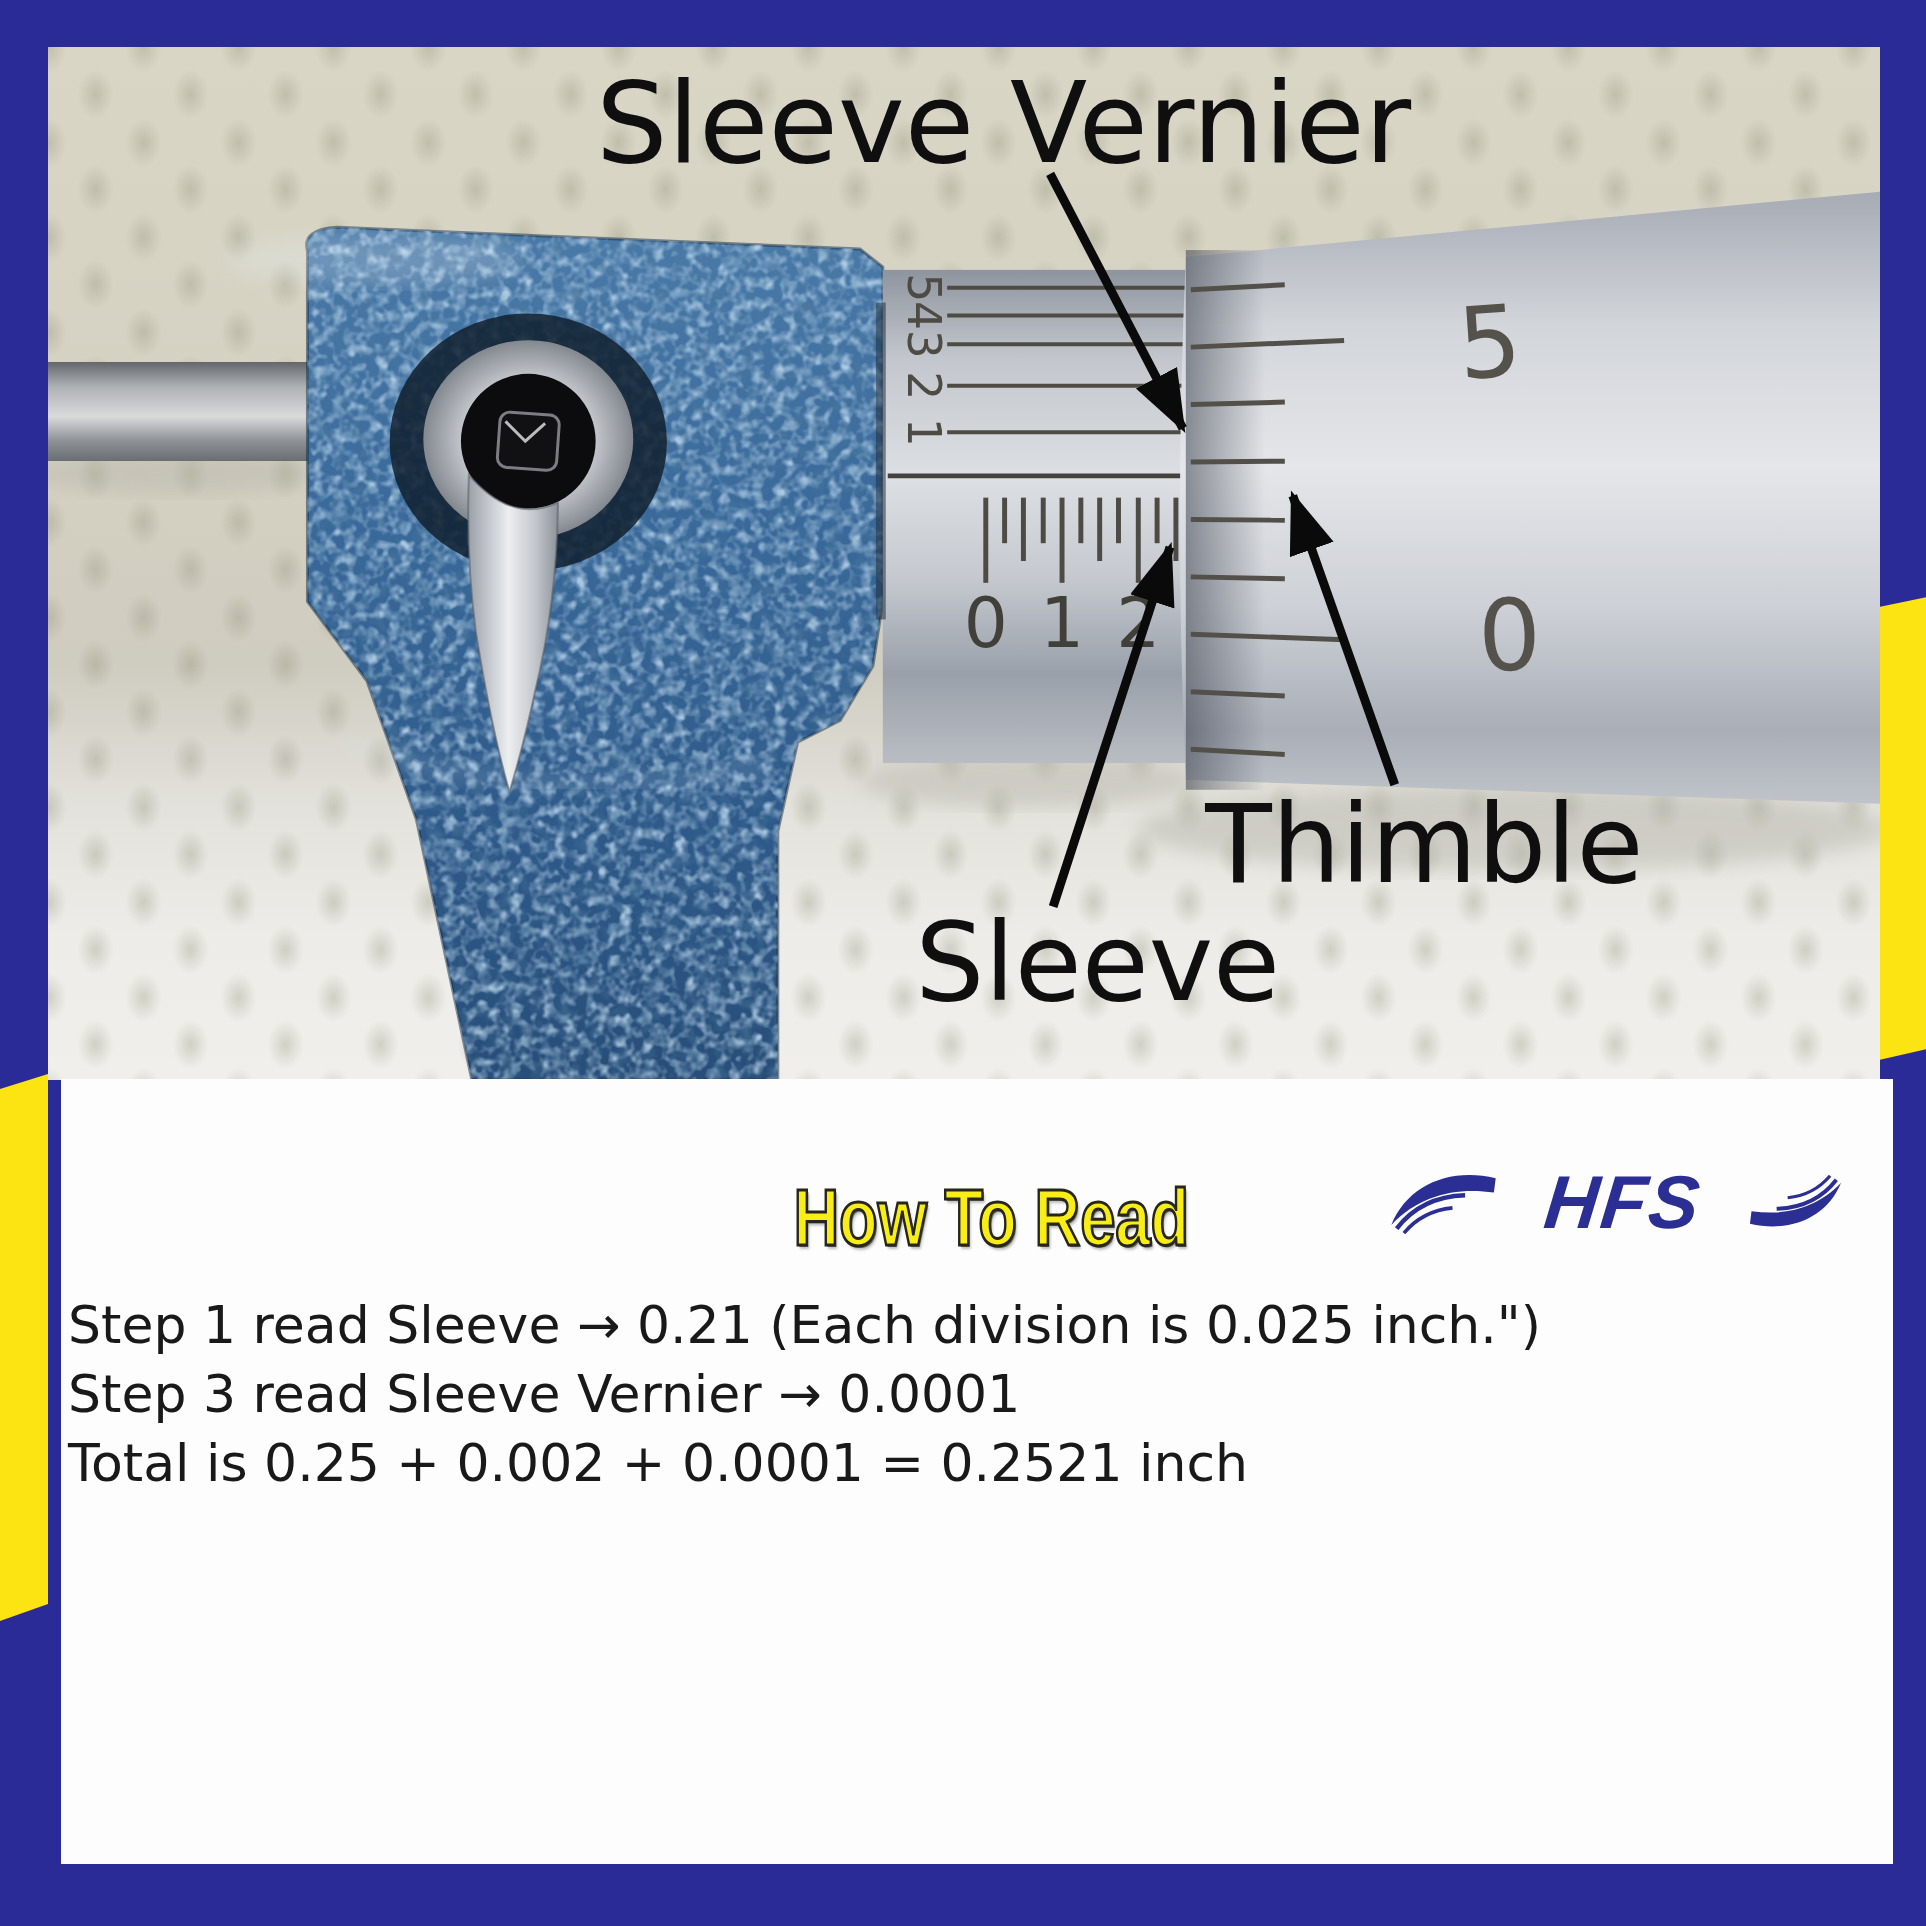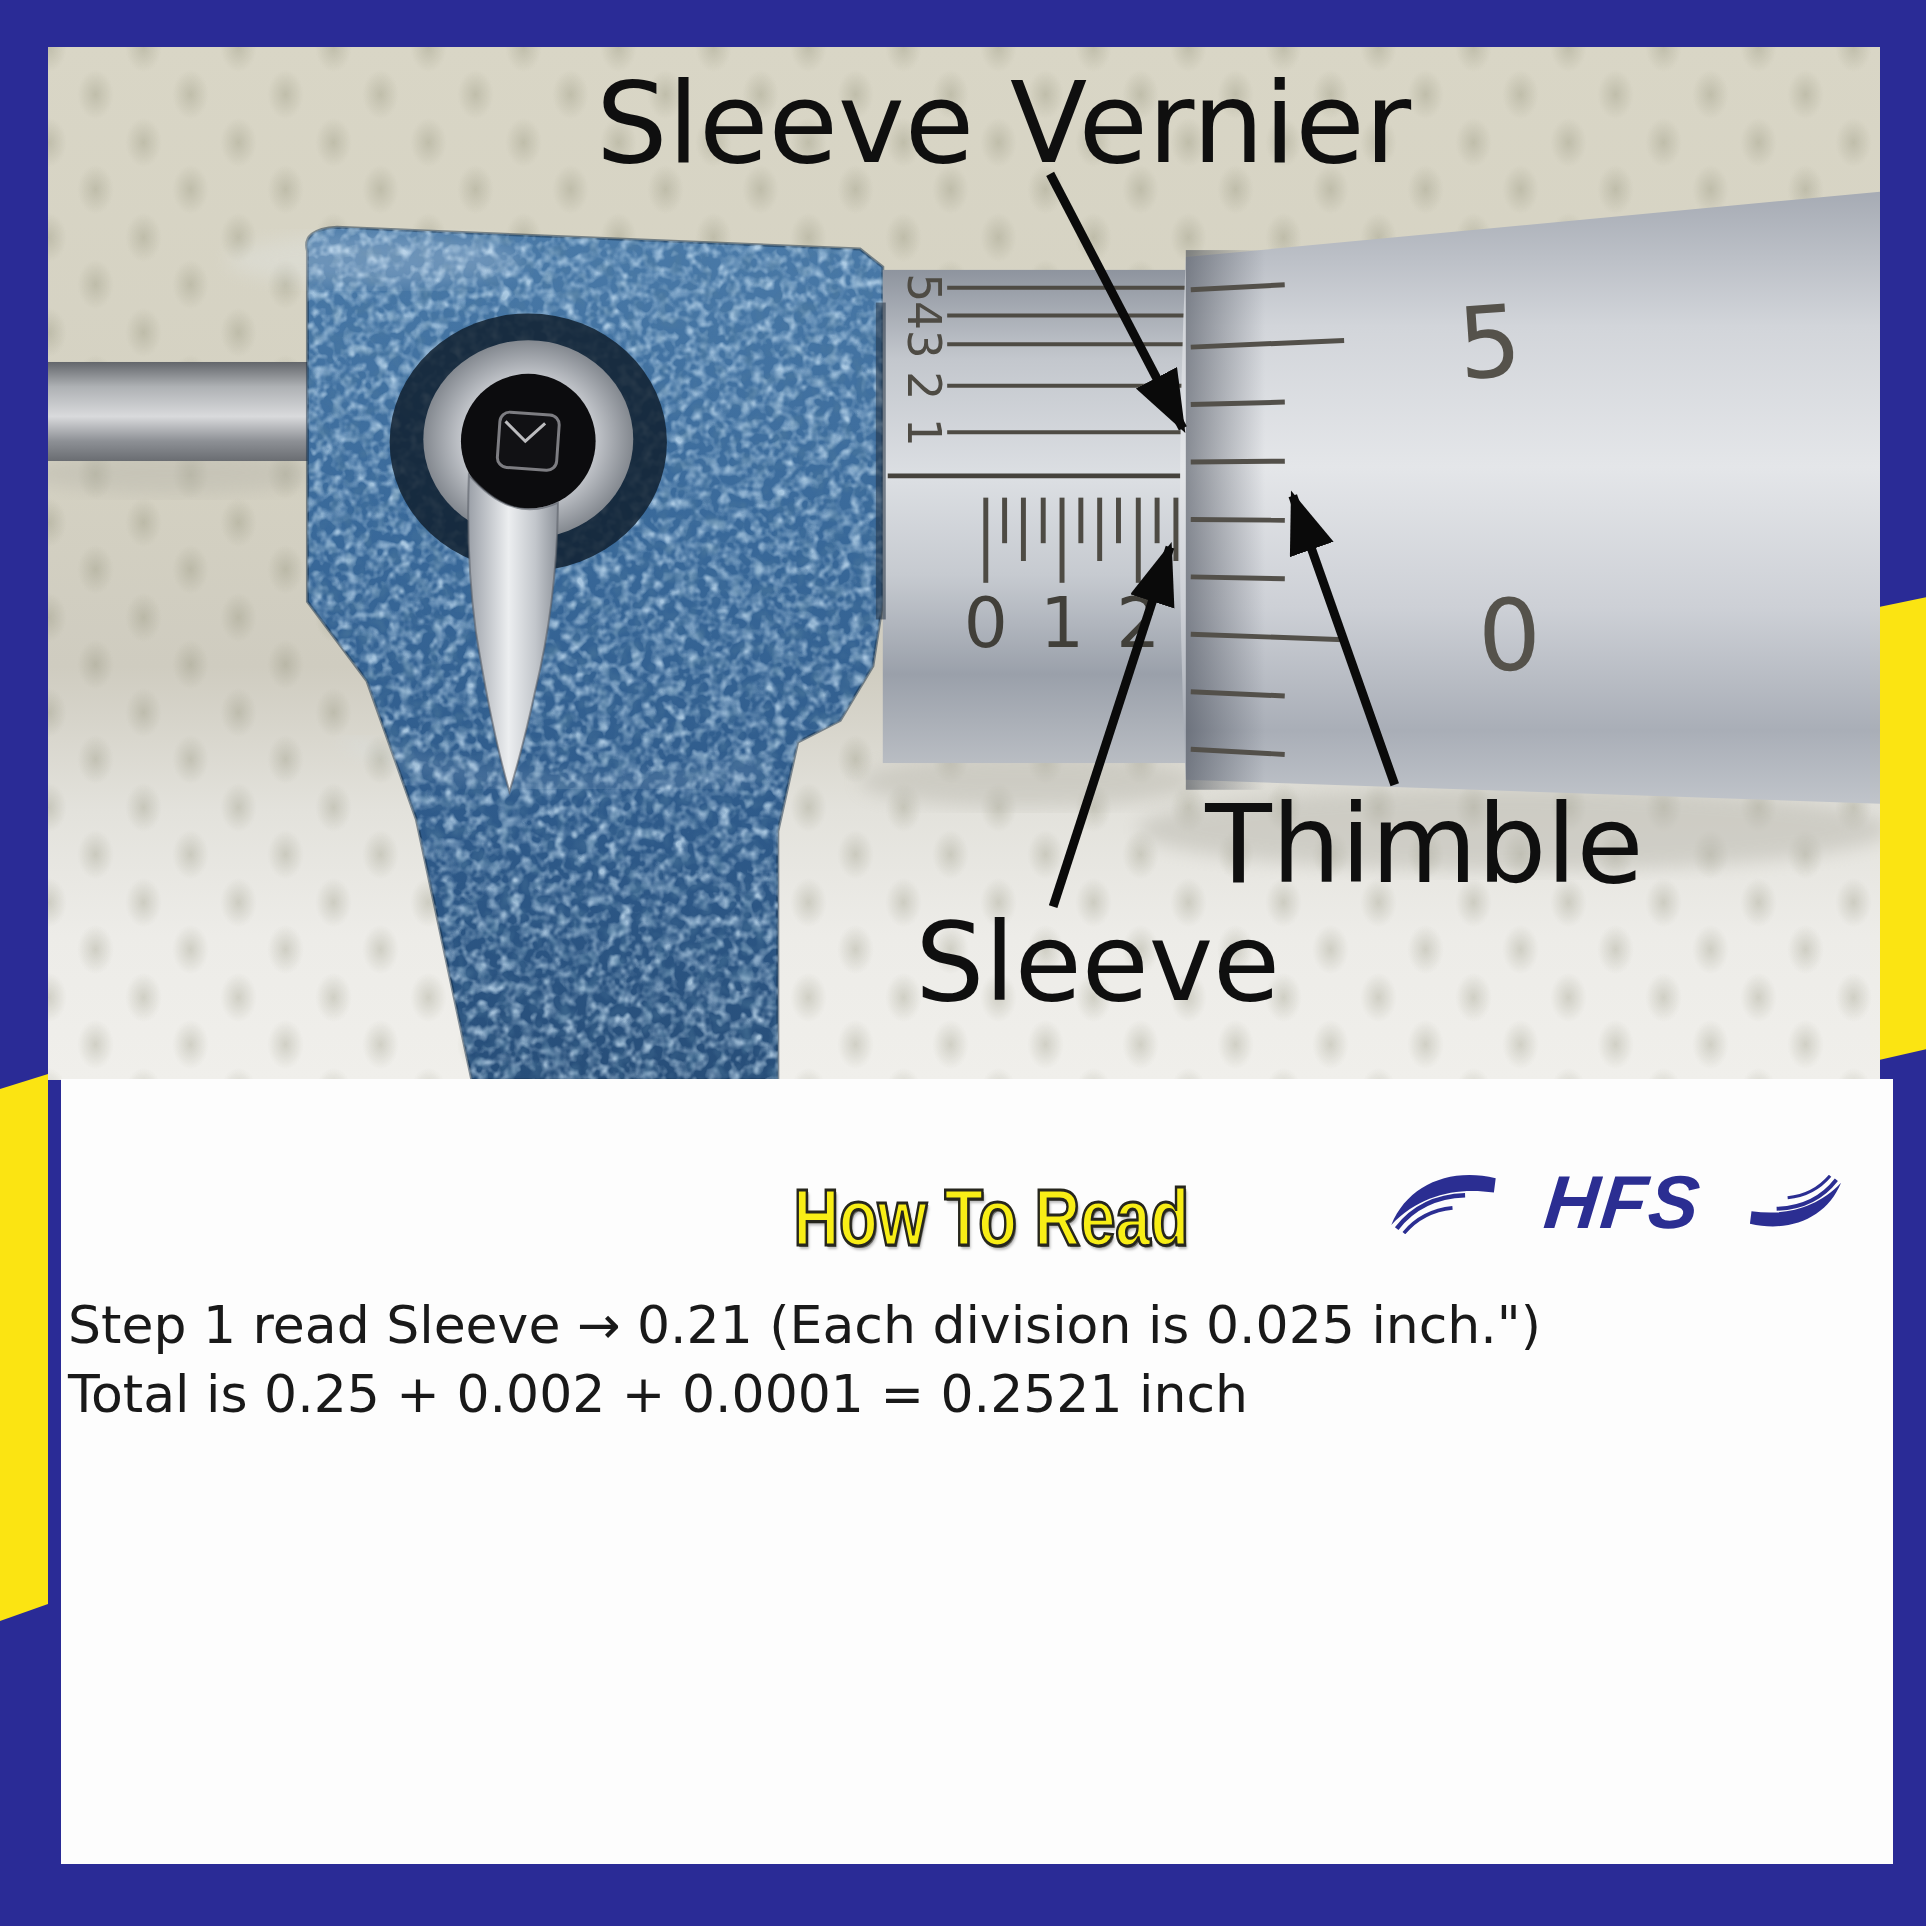--- a/index.html
+++ b/index.html
@@ -221,18 +221,19 @@
       <span class="hfs-text">HFS</span>
       <svg width="97" height="55" viewBox="0 0 120 70" style="transform:rotate(180deg)">
         <path d="M118,8 C66,-4 20,16 2,60 C34,26 76,18 116,24 Z" fill="#2b2e92"></path>
         <path d="M8,64 C28,38 54,28 84,27" stroke="#2b2e92" stroke-width="5" fill="none"></path>
         <path d="M16,69 C32,50 50,43 70,41" stroke="#2b2e92" stroke-width="4" fill="none"></path>
       </svg>
     </div>
 
     <div class="steps">
       <div>Step 1 read Sleeve → 0.21 (Each division is 0.025 inch.")</div>
+      <div>Step 3 read Sleeve Vernier → 0.0001</div>
       <div>Total is 0.25 + 0.002 + 0.0001 = 0.2521 inch</div>
     </div>
   </div>
 
 </div>
 
 
 </body></html>

